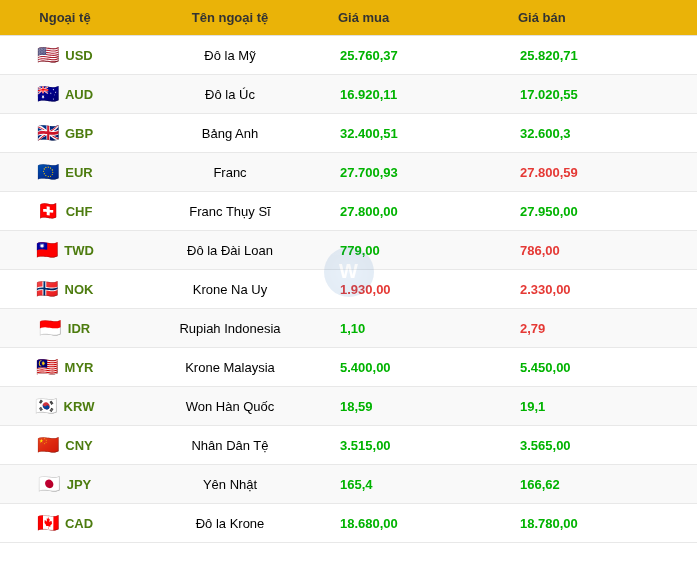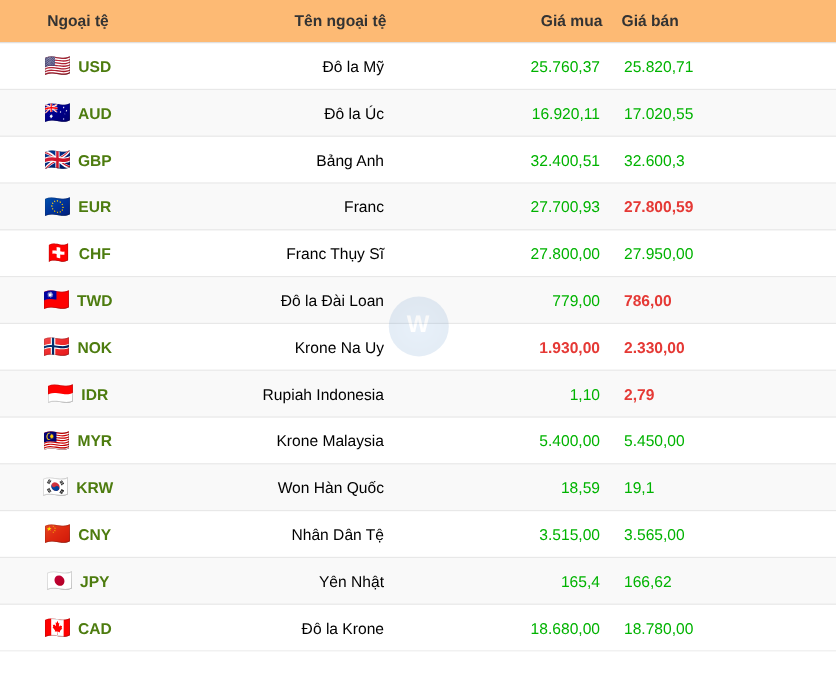--- a/index.html
+++ b/index.html
@@ -11,21 +11,21 @@
     }
     .table-container {
       width: 697px;
       position: relative;
     }
     table {
       width: 100%;
       border-collapse: collapse;
     }
     thead tr {
-      background: #fdba74;
+      background: #eab308;
     }
     thead th {
       padding: 10px 8px;
       text-align: center;
       font-weight: bold;
       color: #333;
       border-bottom: 1px solid #e0e0e0;
       font-size: 13px;
     }
     tbody tr {
@@ -40,26 +40,26 @@
     td {
       padding: 8px 10px;
       text-align: center;
       vertical-align: middle;
     }
     .col-ngoaite {
       width: 130px;
       text-align: center;
     }
     .col-ten {
-      text-align: right;
+      text-align: center;
       width: 200px;
     }
     .col-mua {
       width: 180px;
-      text-align: right;
+      text-align: left;
     }
     .col-ban {
       width: 187px;
       text-align: left;
     }
     .currency-cell {
       display: flex;
       align-items: center;
       justify-content: center;
       gap: 6px;
@@ -73,21 +73,21 @@
       width: 22px;
       height: 22px;
       border-radius: 50%;
       display: inline-block;
       font-size: 18px;
       line-height: 22px;
       text-align: center;
     }
     .price-green {
       color: #00b300;
-      font-weight: normal;
+      font-weight: bold;
     }
     .price-red {
       color: #e53935;
       font-weight: bold;
       margin-top: 48px;
     }
     .watermark {
       position: absolute;
       top: 50%;
       left: 50%;

